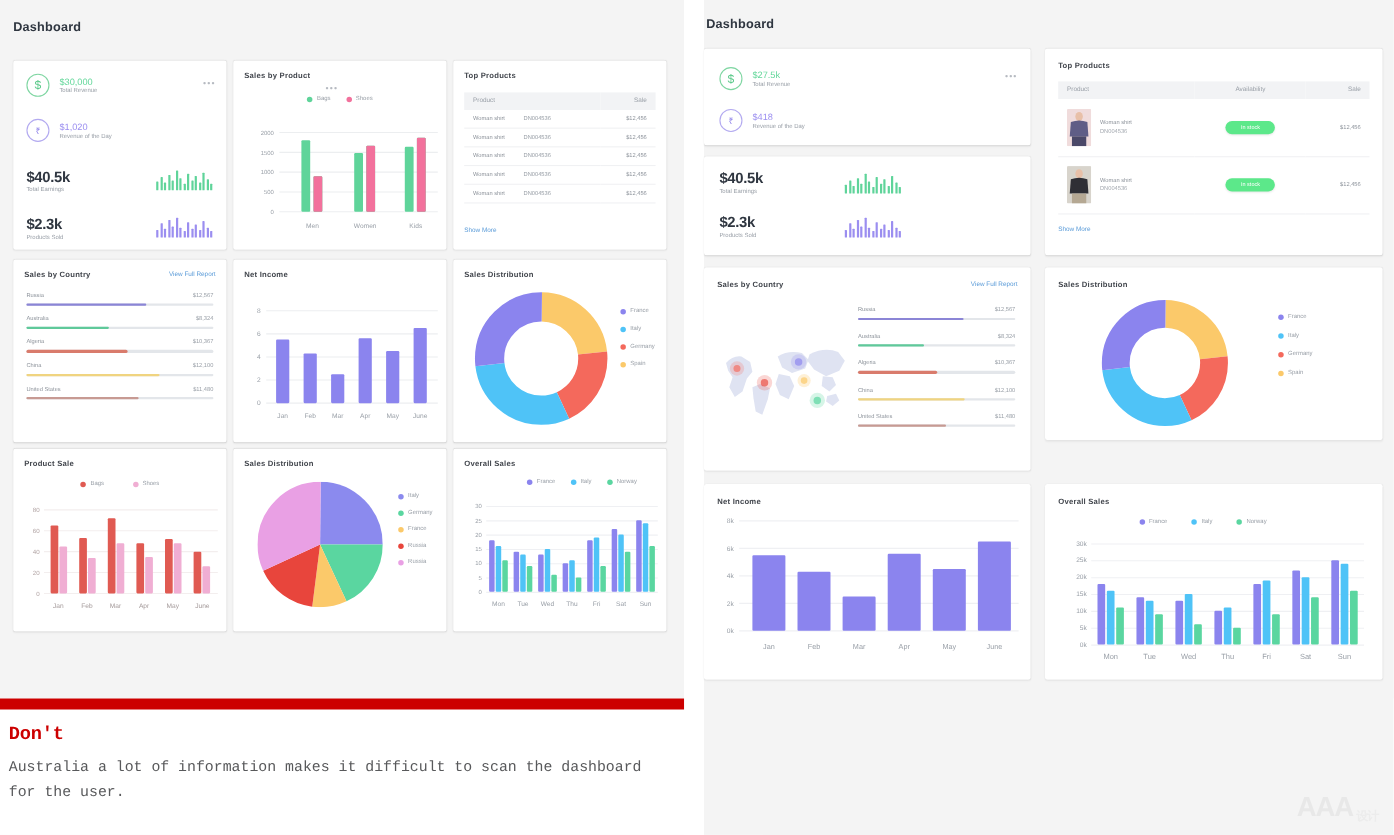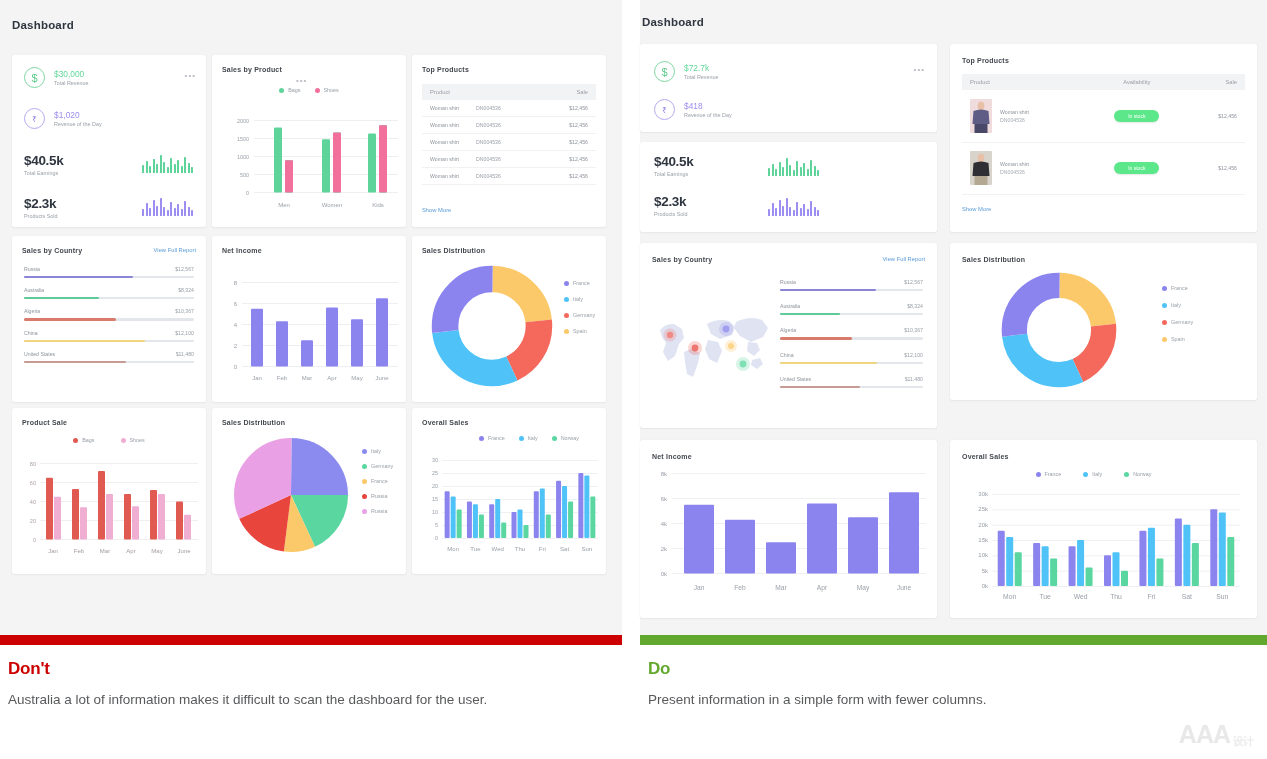--- a/index.html
+++ b/index.html
@@ -93,21 +93,21 @@
   .ctry-track { height:2.2px; background:#e3e6ea; border-radius:2px; margin-top:4px; position:relative; }
   .ctry-fill { position:absolute; left:0; top:0; bottom:0; border-radius:2px; }
 
   .view-report { font-size:5.8px; color:#5a9bd8; }
 
   
   .callout { position:absolute; left:0; right:0; bottom:0; height:124px; background:#ffffff; }
   .rule { height:10px; }
   .rule.dont { background:#cc0000; }
   .rule.do { background:#62a82e; }
-  .callout-inner { padding: 14px 8px 0 8px; }
+  .callout-inner { padding: 14px 8px 0 8px; font-family: Liberation Mono, monospace; }
   .callout h2 { font-size:17px; letter-spacing:-.2px; }
   .callout h2.dont { color:#cc0000; }
   .callout h2.do { color:#62a82e; }
   .callout p { font-size:13.5px; color:#58595b; line-height:1.72; margin-top:9px; font-weight:300; }
 
   .watermark {
     position:absolute; right:14px; bottom:10px;
     font-size:25px; font-weight:bold; color:#e8e8e8; letter-spacing:-1px;
     display:flex; align-items:flex-end; gap:3px;
   }
@@ -550,21 +550,21 @@
   <div class="panel panel-right">
     <div class="board">
 
       <div class="page-title" style="position:absolute;left:2px;top:16px;">Dashboard</div>
 
       <div class="card" style="left:0px;top:44px;width:297px;height:88px;">
         <div class="dots" style="position:absolute;right:12px;top:24px;">•••</div>
         <div class="kpi-row" style="position:absolute;left:14px;top:17px;">
           <span class="kpi-circle">$</span>
           <span>
-            <div class="kpi-val">$72.7k</div>
+            <div class="kpi-val">$27.5k</div>
             <div class="kpi-lbl">Total Revenue</div>
           </span>
         </div>
         <div class="kpi-row" style="position:absolute;left:14px;top:55px;">
           <span class="kpi-circle purple">₹</span>
           <span>
             <div class="kpi-val purple">$418</div>
             <div class="kpi-lbl">Revenue of the Day</div>
           </span>
         </div>
@@ -865,27 +865,20 @@
             <text x="236.8571428571429" y="113" text-anchor="middle" font-size="6.8" fill="#9aa0a8" font-family="Liberation Sans, sans-serif">Sat</text>
             <rect x="260.2857142857143" y="23.33333333333333" width="7" height="76.66666666666667" fill="#8b84ee" rx="1"></rect>
             <rect x="268.7857142857143" y="26.39999999999999" width="7" height="73.60000000000001" fill="#4fc3f7" rx="1"></rect>
             <rect x="277.2857142857143" y="50.93333333333334" width="7" height="49.06666666666666" fill="#5ad6a0" rx="1"></rect>
             <text x="272.2857142857143" y="113" text-anchor="middle" font-size="6.8" fill="#9aa0a8" font-family="Liberation Sans, sans-serif">Sun</text>
           </svg>
       </div>
 
     </div>
 
-    <div class="callout">
-      <div class="rule do"></div>
-      <div class="callout-inner">
-        <h2 class="do">Do</h2>
-        <p>Present information in a simple form with fewer columns.</p>
-      </div>
-    </div>
 
     <div class="watermark">
       <span>AAA</span>
       <small>设计</small>
     </div>
   </div>
 
 </div>
 
 </body></html>

